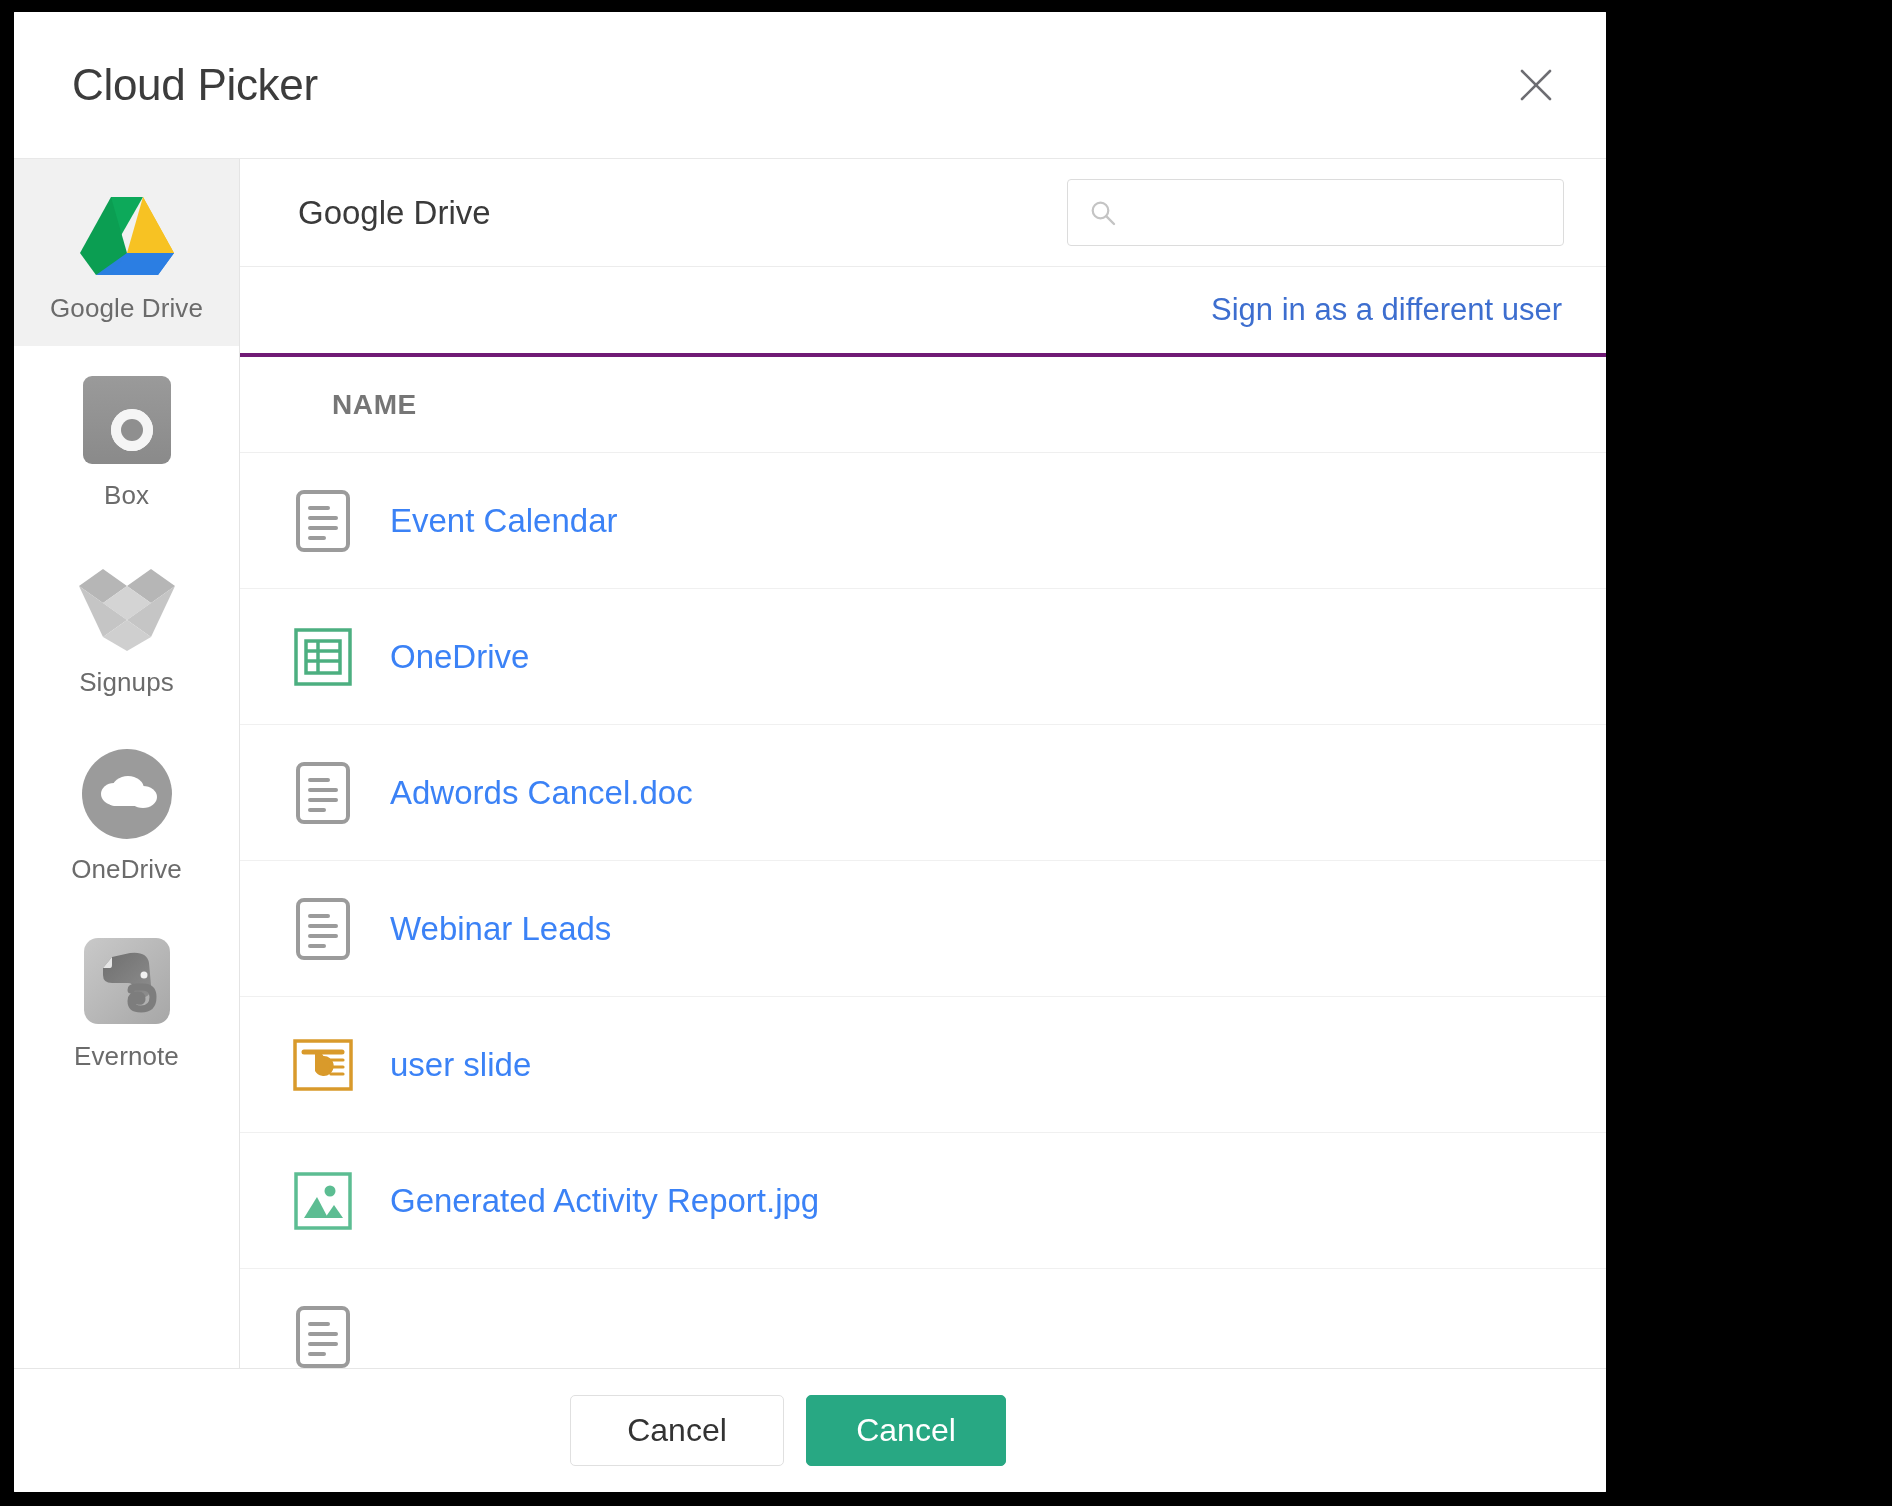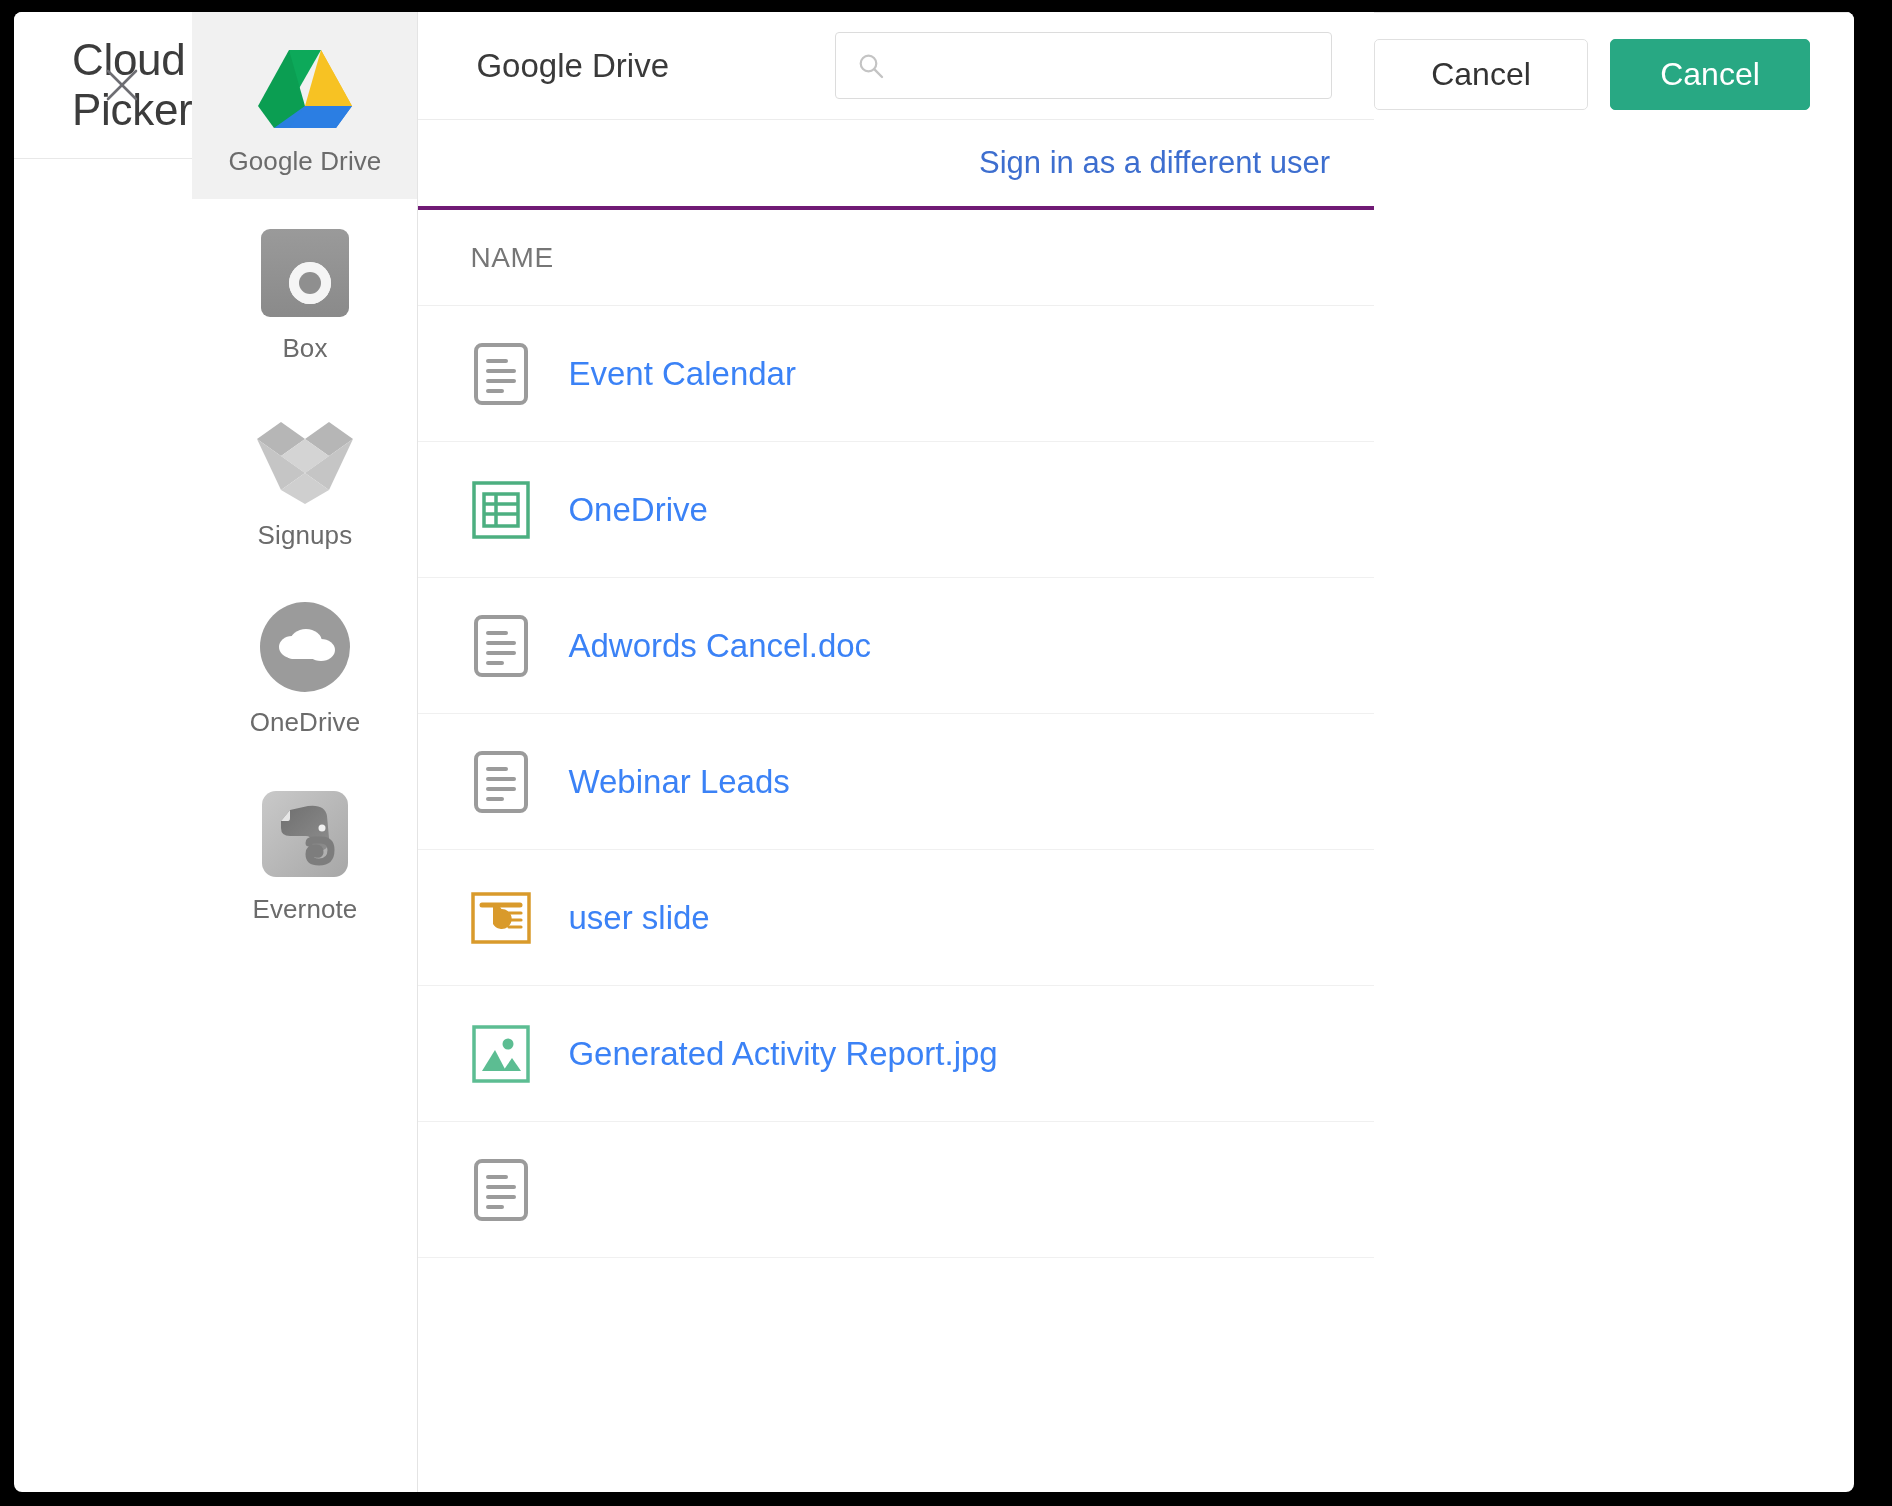--- a/index.html
+++ b/index.html
@@ -15,27 +15,27 @@
   .viewport {
     position: relative;
     width: 1892px;
     height: 1506px;
     background: #000000;
     padding: 12px 14px 14px 14px;
   }
 
   .dialog {
     position: relative;
-    width: 1840px;
+    width: 1592px;
     height: 1480px;
     background: #ffffff;
-    border-radius: 8px;
+    border-radius: 1px;
     overflow: hidden;
     display: flex;
-    flex-direction: row;
+    flex-direction: column;
   }
 
   
   .titlebar {
     position: relative;
     height: 147px;
     flex: 0 0 147px;
     background: #ffffff;
     border-bottom: 1px solid #e8e8e8;
     display: flex;
@@ -173,21 +173,22 @@
     height: 96px;
     border-bottom: 1px solid #efefef;
     display: flex;
     align-items: center;
     padding-left: 52px;
   }
   .col-head-label {
     font-size: 28px;
     color: #767676;
     letter-spacing: 0.6px;
-    font-weight: 400;
+    font-weight: 700;
+    margin-left: 40px;
   }
 
   .file-list {
     flex: 1 1 auto;
     overflow: hidden;
     min-height: 0;
   }
   .file-row {
     height: 136px;
     display: flex;

